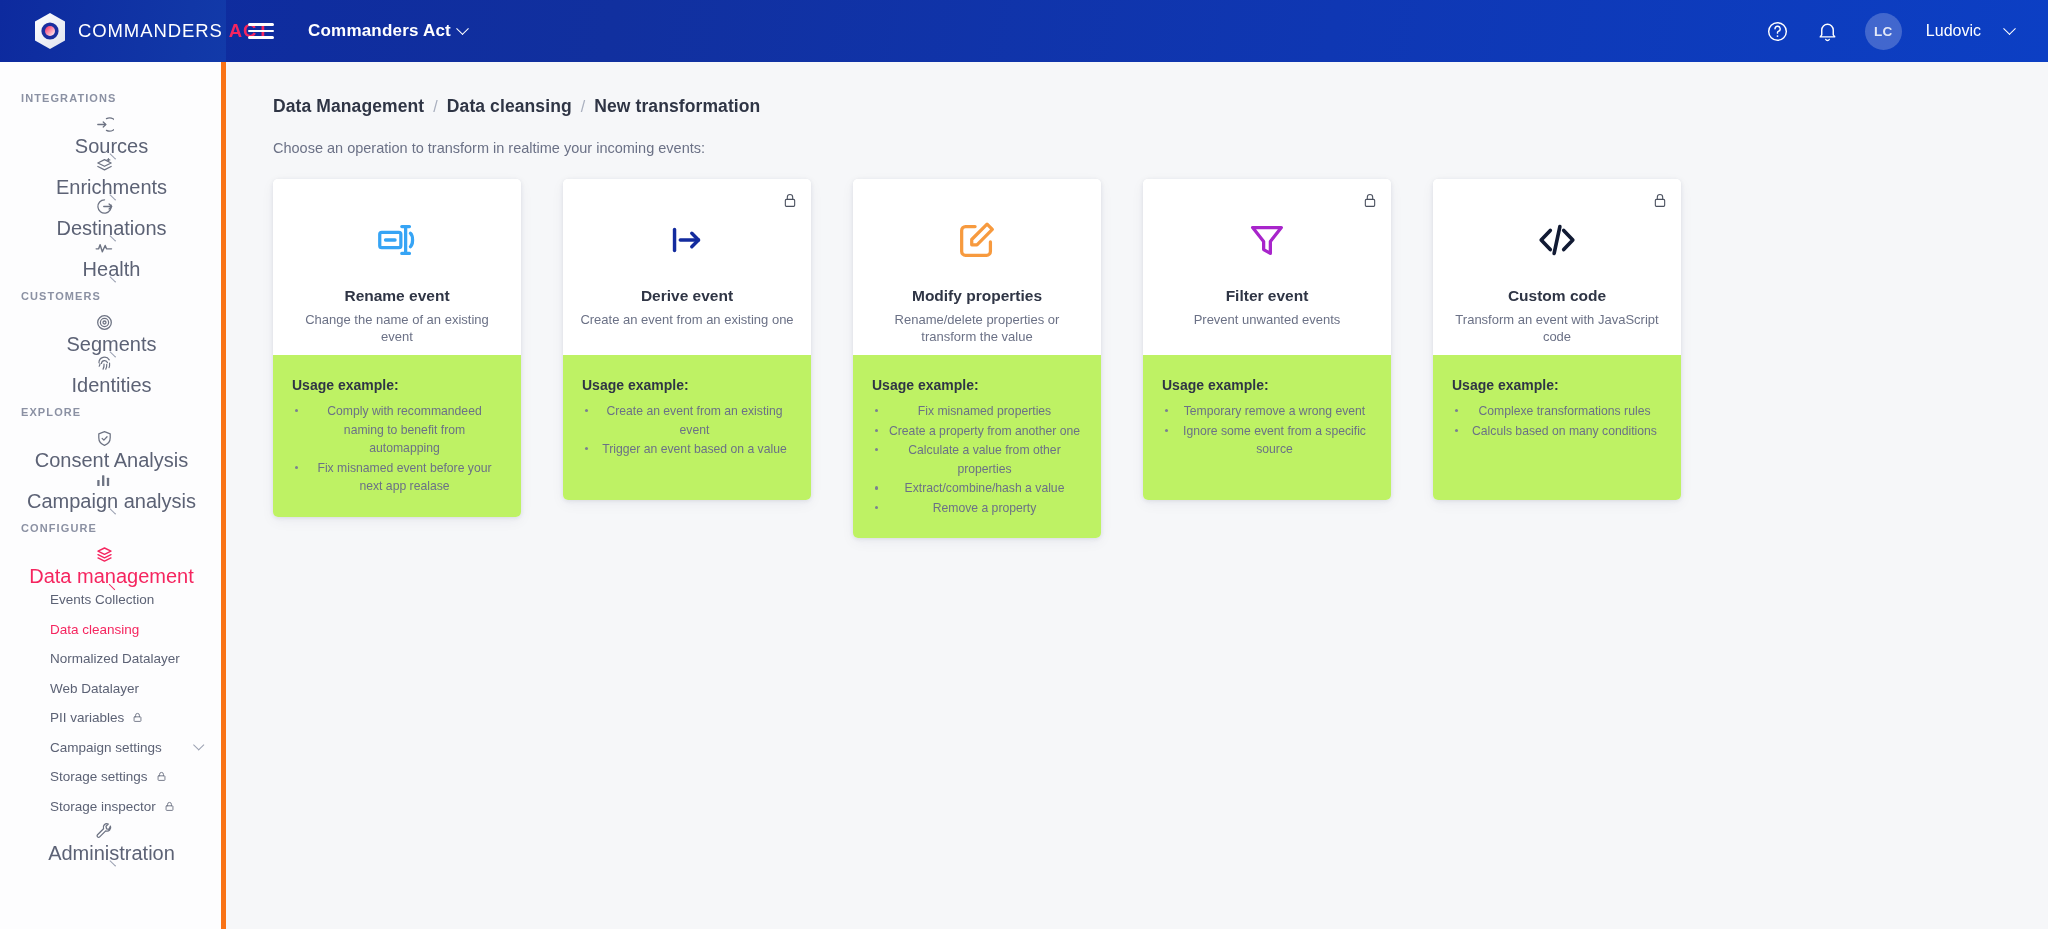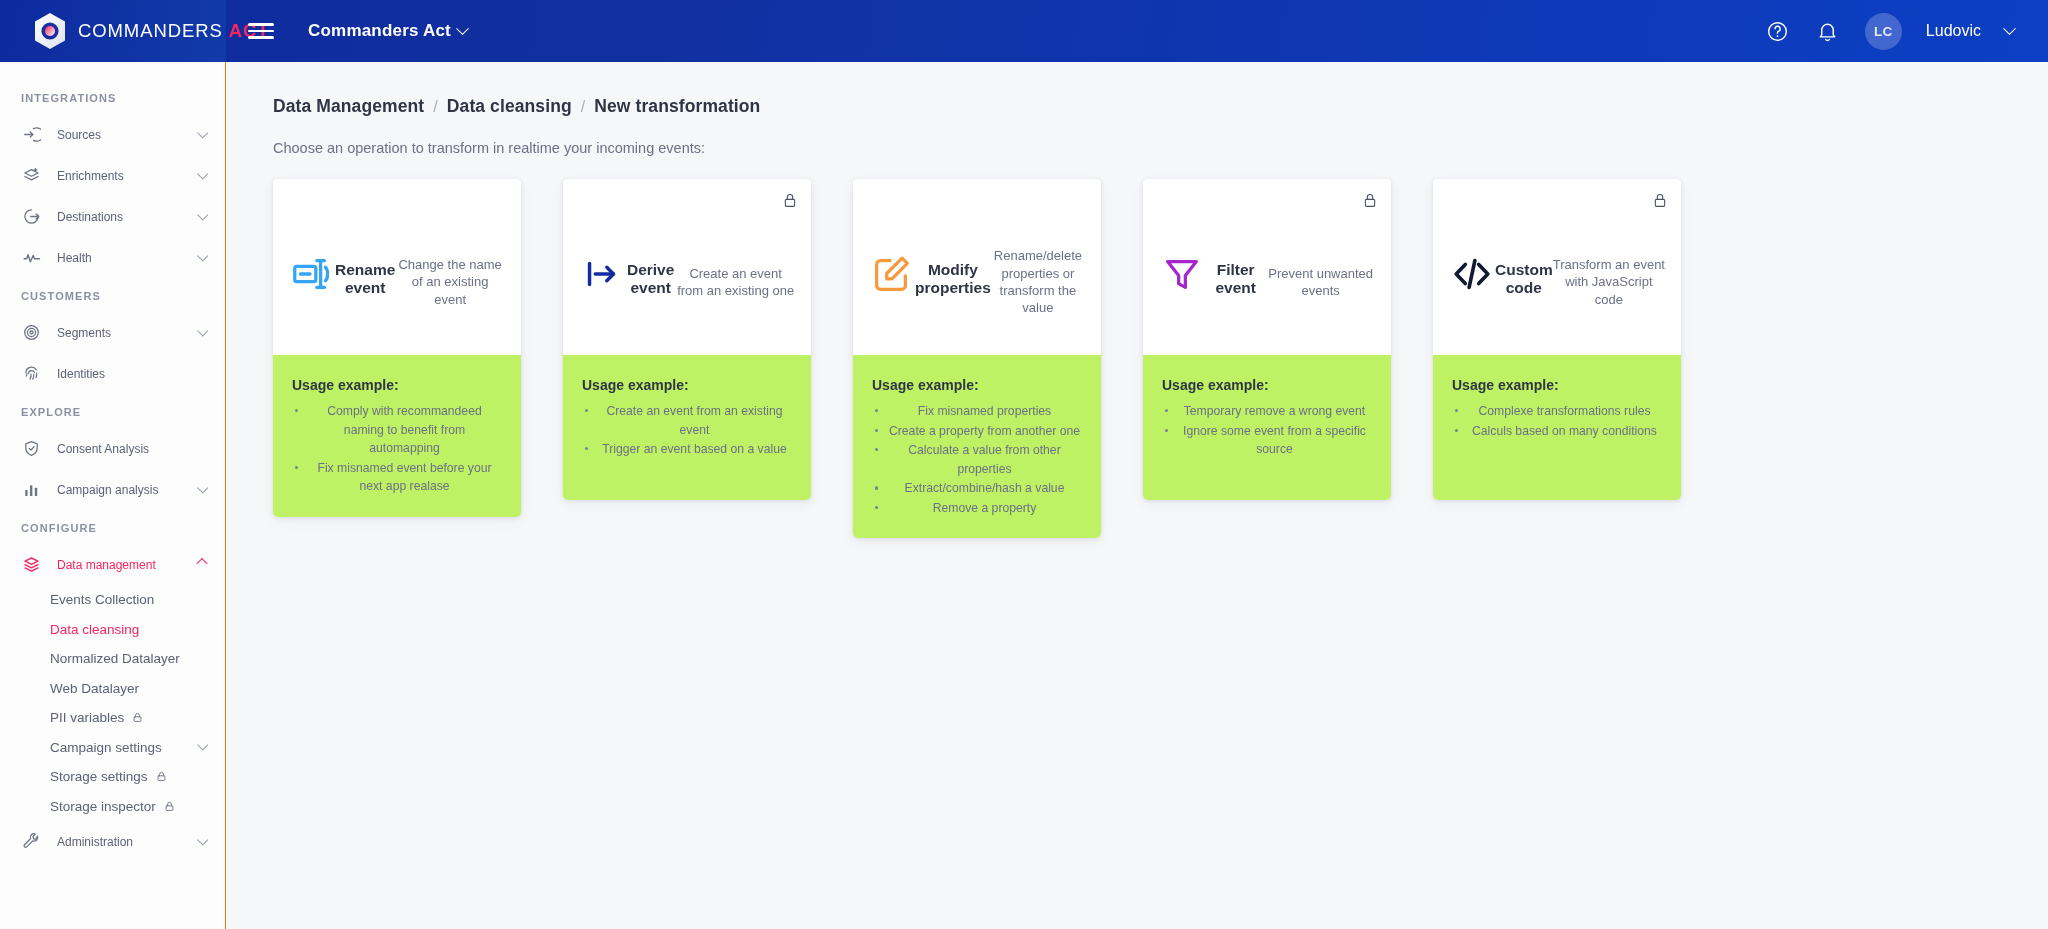--- a/index.html
+++ b/index.html
@@ -46,30 +46,30 @@
   .avatar {
     width: 37px; height: 37px; border-radius: 50%; background: rgba(255,255,255,.22);
     color: #e4e9f7; font-size: 13.5px; font-weight: 600;
     display: flex; align-items: center; justify-content: center; letter-spacing: .4px;
   }
   .user-name { color: #fff; font-size: 16px; display: flex; align-items: center; gap: 24px; cursor: pointer; }
 
   
   .sidebar {
     position: absolute; top: 62px; left: 0; width: 226px; height: 867px;
-    background: #fdfdfe; border-right: 1px solid #f97316;
+    background: #fdfdfe; border-right: 5px solid #f97316;
     padding-top: 18px; overflow: hidden;
   }
   .nav-section {
     font-size: 11px; font-weight: 700; letter-spacing: 1.1px; color: #8b91a3;
     padding: 12px 0 10px 21px; text-transform: uppercase;
   }
   .nav-item {
     display: flex; align-items: center; height: 41px; padding: 0 19px 0 21px;
-    color: #5c6275; font-size: 12px; cursor: pointer; position: relative;
+    color: #5c6275; font-size: 20px; cursor: pointer; position: relative; flex-direction: column;
   }
   .nav-item .nicon { width: 21px; height: 21px; flex: 0 0 21px; margin-right: 15px;
                      display: flex; align-items: center; justify-content: center; }
   .nav-item .nlabel { flex: 1 1 auto; white-space: nowrap; }
   .nav-item .nchev { width: 8px; height: 8px; border-right: 1.6px solid #9aa0b1;
                      border-bottom: 1.6px solid #9aa0b1; transform: rotate(45deg) translate(-1px,-2px); }
   .nav-item .nchev.up { transform: rotate(-135deg) translate(1px,1px); border-color: #f5255f; }
   .nav-item.active { color: #f5255f; font-weight: 500; }
 
   .sub-item {
@@ -96,21 +96,21 @@
 
   
   .cards { display: flex; gap: 42px; padding: 23px 0 0 47px; align-items: flex-start; }
   .card {
     width: 248px; background: #fff; border-radius: 5px;
     box-shadow: 0 1px 4px rgba(30,40,80,.10), 0 4px 14px rgba(30,40,80,.05);
     position: relative; overflow: hidden; cursor: pointer;
     display: flex; flex-direction: column;
   }
   .card-top {
-    height: 176px; padding: 30px 16px 0; display: flex; flex-direction: row; align-items: center;
+    height: 176px; padding: 30px 16px 0; display: flex; flex-direction: column; align-items: center;
     background: #fff;
   }
   .card-lock { position: absolute; top: 13px; right: 14px; }
   .card-icon { height: 62px; display: flex; align-items: center; justify-content: center; margin-bottom: 16px; }
   .card-title { font-size: 15.5px; font-weight: 700; color: #2f3545; text-align: center; margin-bottom: 6px; }
   .card-desc { font-size: 13px; color: #6b7186; text-align: center; line-height: 1.33; max-width: 214px; }
   .card-bottom {
     background: #bef264; padding: 22px 19px 20px; flex: 1 1 auto; min-height: 145px;
   }
   .usage-title { font-size: 14px; font-weight: 700; color: #2f3545; margin-bottom: 9px; }

